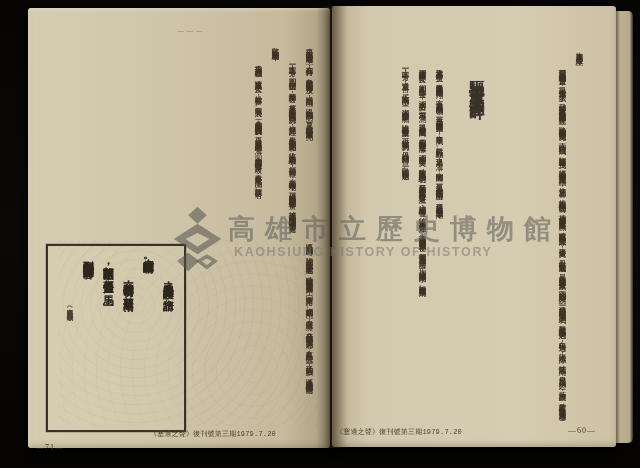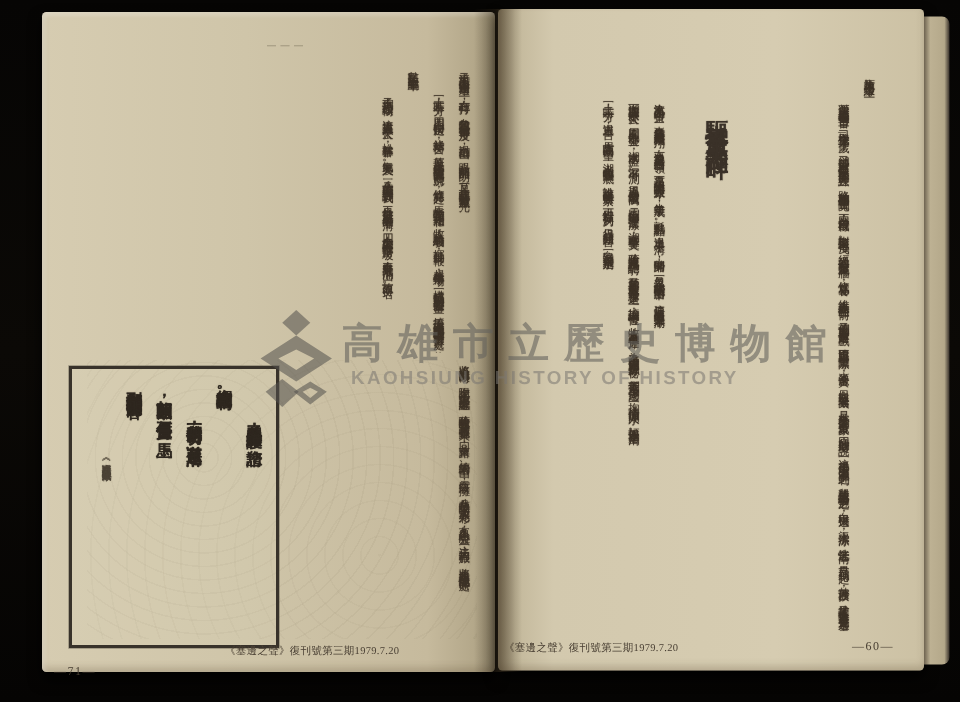--- a/index.html
+++ b/index.html
@@ -49,21 +49,21 @@
   .pt0{padding-top:0;} .pt2{padding-top:2px;} .pt8{padding-top:8px;} .pt24{padding-top:24px;}
   .ad-small{font-size:6.5px;font-weight:normal;line-height:15px;letter-spacing:.5px;color:#4c4336;padding-top:52px;}
   .article-title{
     position:absolute;left:118px;top:62px;width:36px;height:158px;
     writing-mode:vertical-rl;text-orientation:upright;
     font-size:15px;font-weight:bold;letter-spacing:3.5px;color:#3a3128;
     text-shadow:0 0 .7px rgba(58,49,40,.8);
   }
   .blockA{right:28px;top:40px;width:100px;height:384px;}
   .blockB{left:4px;top:40px;width:112px;height:384px;}
-  .imprint{position:absolute;font-size:7px;color:#4a4034;letter-spacing:.2px;white-space:nowrap;}
+  .imprint{position:absolute;font-size:7px;color:#4a4034;letter-spacing:.2px;white-space:nowrap;font-family:Liberation Mono, monospace;}
   .imprint-left{left:122px;top:421px;}
   .imprint-right{left:4px;top:421px;}
   .pagenum{position:absolute;font-size:8px;color:#463d31;letter-spacing:1px;white-space:nowrap;}
   .pagenum-left{left:8px;top:435px;}
   .pagenum-right{left:236px;top:420px;}
   .showthrough{
     position:absolute;left:30px;top:232px;width:260px;height:186px;pointer-events:none;opacity:.5;
     background:
       repeating-radial-gradient(circle at 30% 35%,rgba(96,84,60,.10) 0 1px,transparent 1px 9px),
       repeating-radial-gradient(circle at 75% 70%,rgba(96,84,60,.08) 0 1px,transparent 1px 12px);

